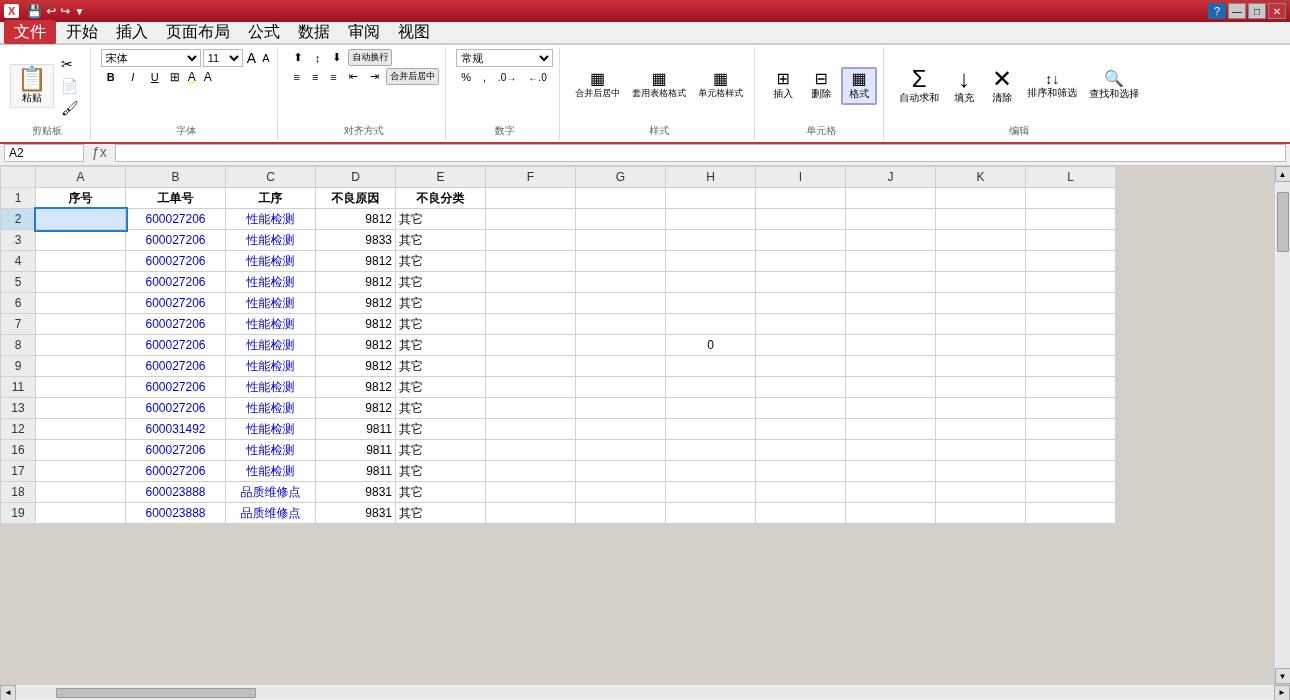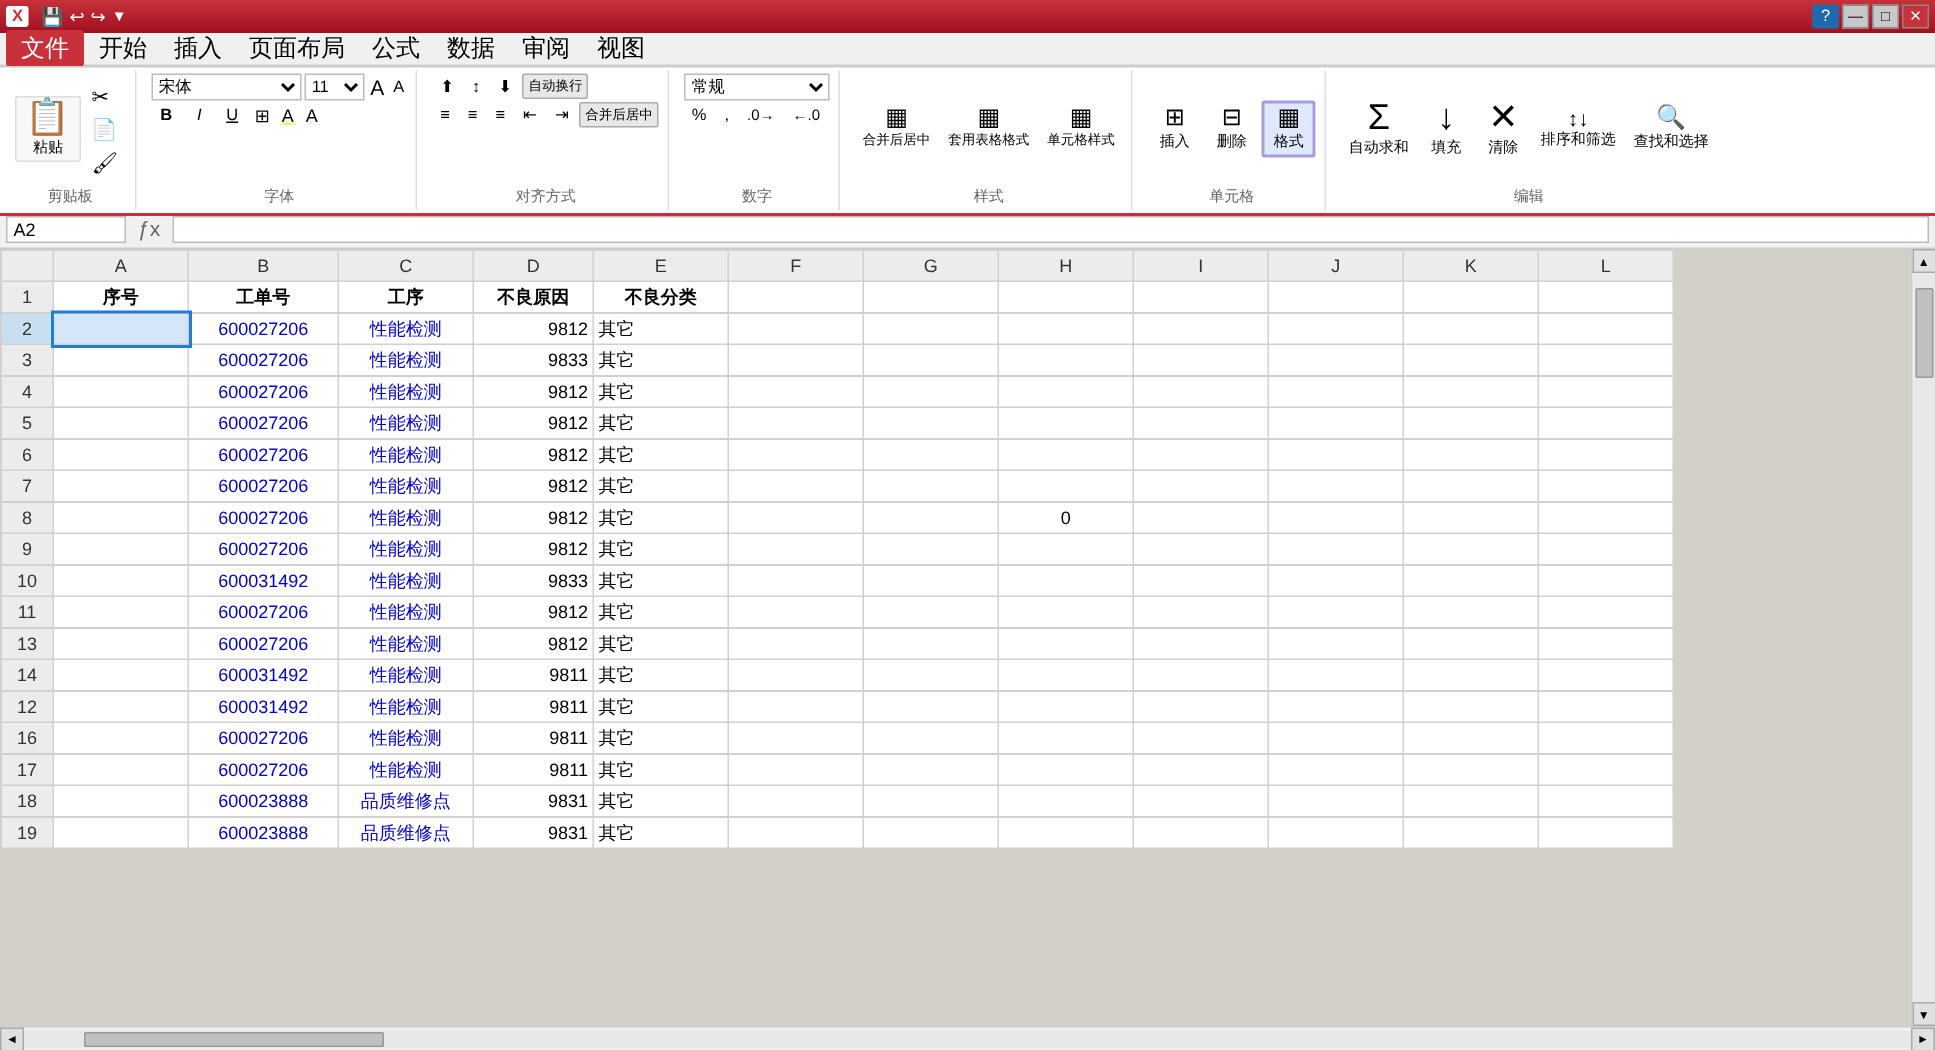--- a/index.html
+++ b/index.html
@@ -557,70 +557,40 @@
               <td style="text-align: left;">其它</td>
               <td></td>
               <td></td>
               <td></td>
               <td></td>
               <td></td>
               <td></td>
               <td></td>
             </tr>
             <tr>
-              <th class="row-header">10</th>
-              <td></td>
-              <td style="color: rgb(0, 0, 204); text-align: center;">600031492</td>
-              <td style="color: rgb(0, 0, 204); text-align: center;">性能检测</td>
-              <td style="text-align: right;">9833</td>
-              <td style="text-align: left;">其它</td>
-              <td></td>
-              <td></td>
-              <td></td>
-              <td></td>
-              <td></td>
-              <td></td>
-              <td></td>
-            </tr>
-            <tr>
               <th class="row-header">11</th>
               <td></td>
               <td style="color: rgb(0, 0, 204); text-align: center;">600027206</td>
               <td style="color: rgb(0, 0, 204); text-align: center;">性能检测</td>
               <td style="text-align: right;">9812</td>
               <td style="text-align: left;">其它</td>
               <td></td>
               <td></td>
               <td></td>
               <td></td>
               <td></td>
               <td></td>
               <td></td>
             </tr>
             <tr>
               <th class="row-header">13</th>
               <td></td>
               <td style="color: rgb(0, 0, 204); text-align: center;">600027206</td>
               <td style="color: rgb(0, 0, 204); text-align: center;">性能检测</td>
               <td style="text-align: right;">9812</td>
-              <td style="text-align: left;">其它</td>
-              <td></td>
-              <td></td>
-              <td></td>
-              <td></td>
-              <td></td>
-              <td></td>
-              <td></td>
-            </tr>
-            <tr>
-              <th class="row-header">14</th>
-              <td></td>
-              <td style="color: rgb(0, 0, 204); text-align: center;">600031492</td>
-              <td style="color: rgb(0, 0, 204); text-align: center;">性能检测</td>
-              <td style="text-align: right;">9811</td>
               <td style="text-align: left;">其它</td>
               <td></td>
               <td></td>
               <td></td>
               <td></td>
               <td></td>
               <td></td>
               <td></td>
             </tr>
             <tr>

